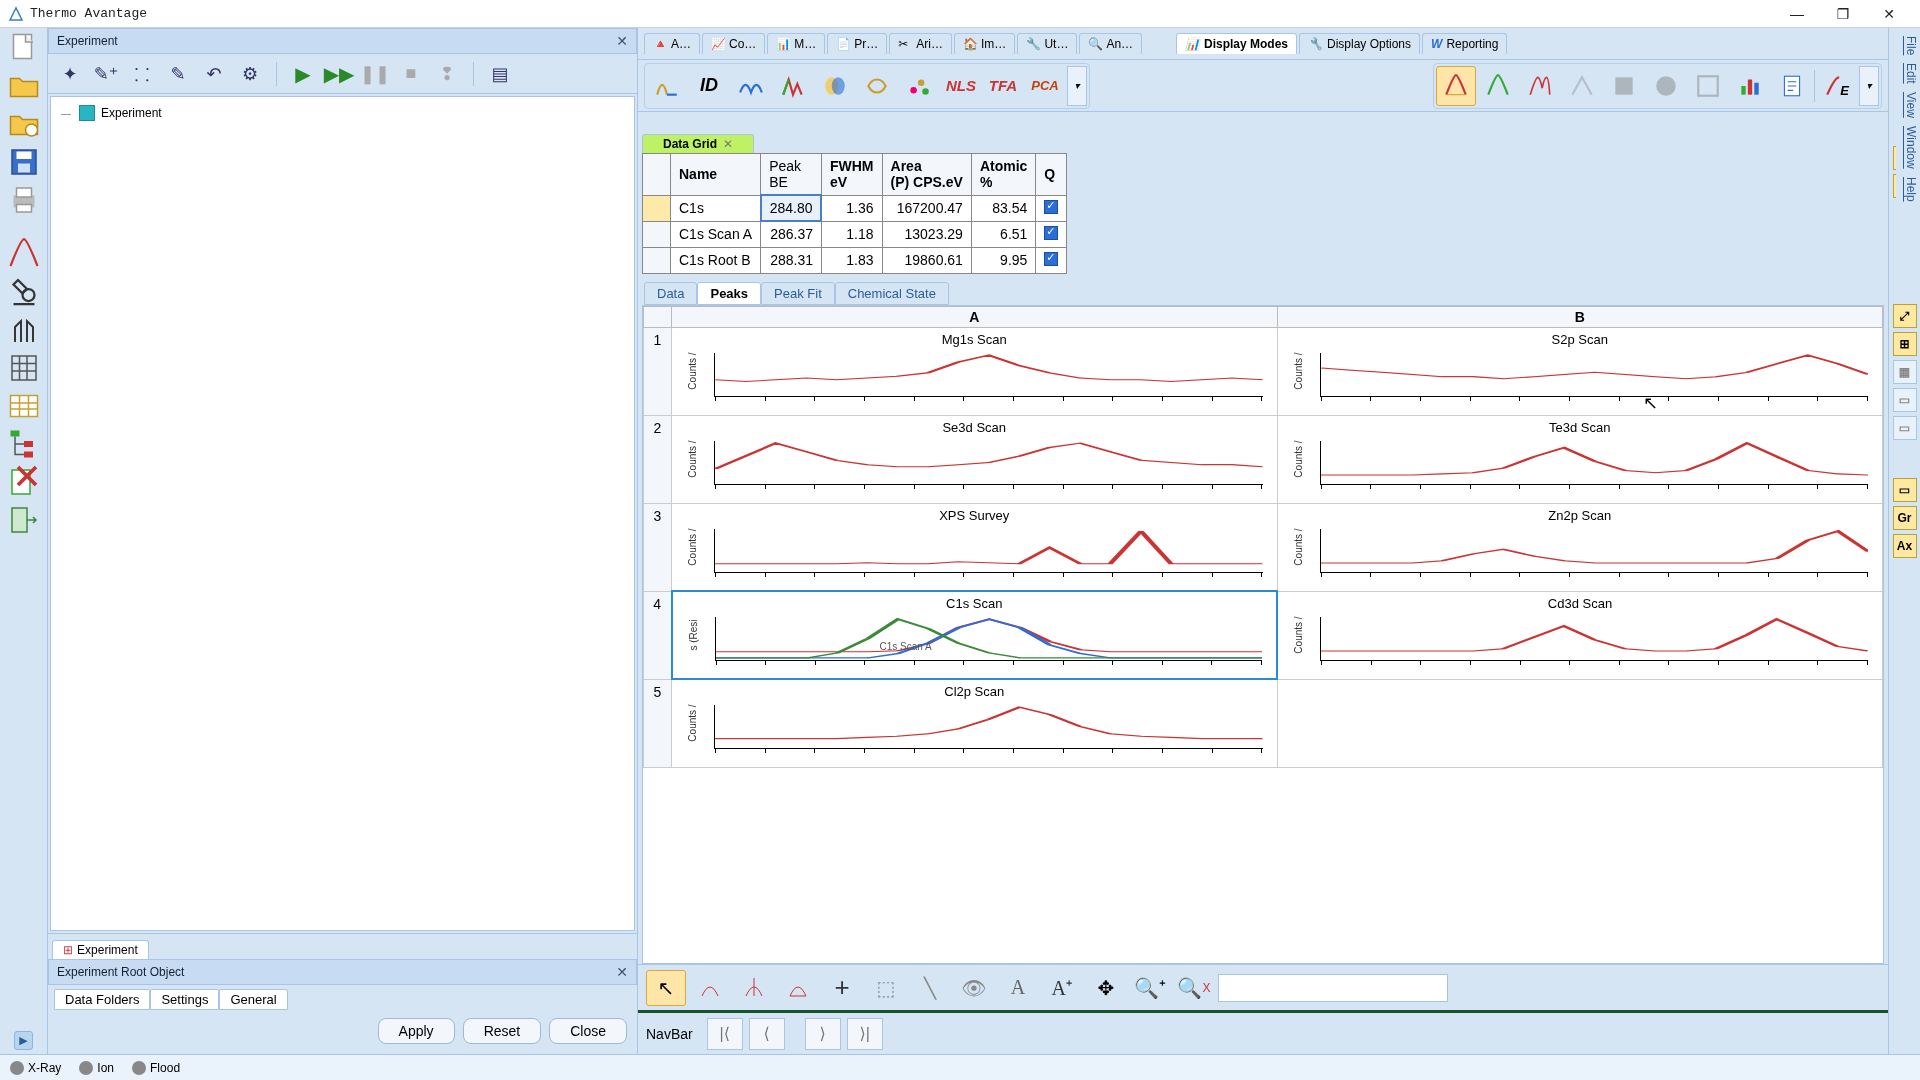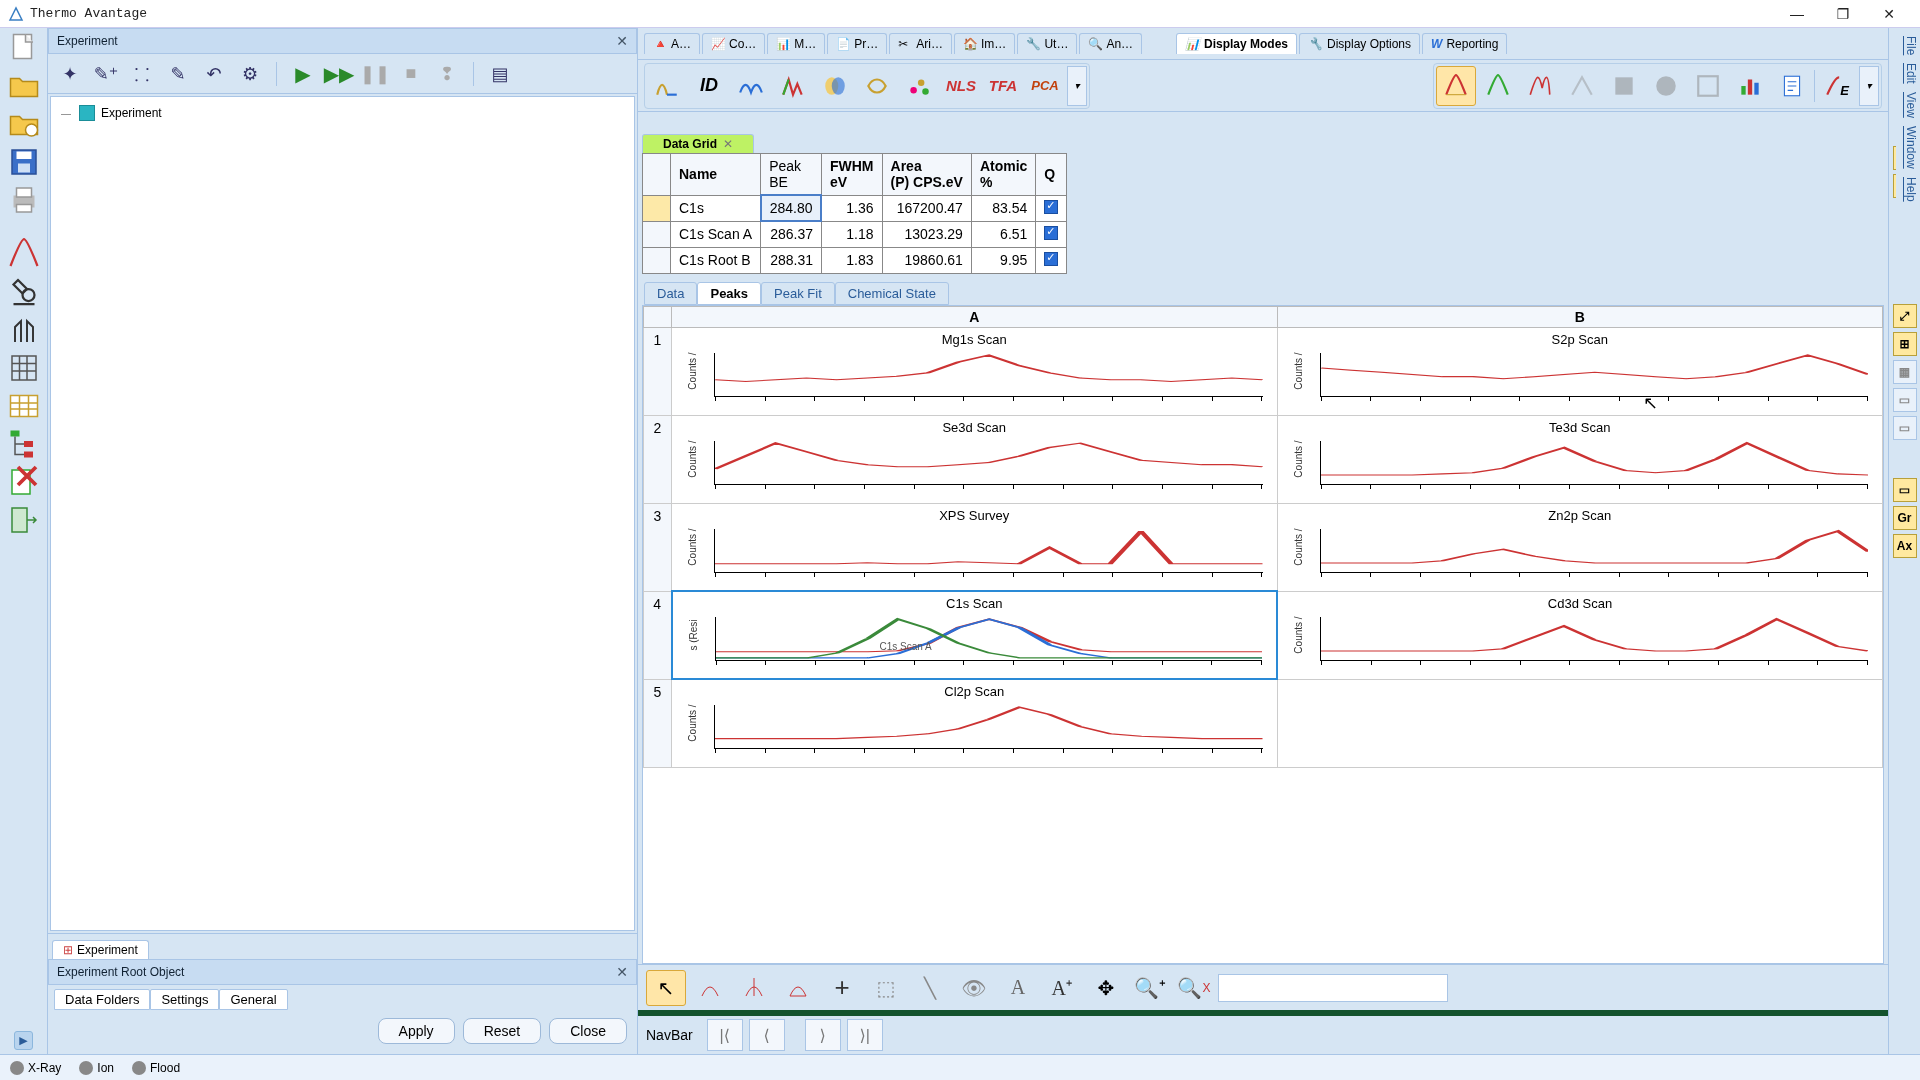--- a/index.html
+++ b/index.html
@@ -85,21 +85,21 @@
 .chart-plot svg{ position:absolute; inset:0; width:100%; height:100%;}
 .chart-plot .ticks{ position:absolute; bottom:-5px; left:0; right:0; display:flex; justify-content:space-between;}
 .chart-plot .ticks span{ width:1px; height:5px; background:#000; display:inline-block;}
 .chart-ann{ position:absolute; font-size:10px; color:#555;}
 
 .bottom-toolbar { height:46px; background:#d6e5f3; border-top:1px solid #a9c5e6; display:flex; align-items:center; gap:4px; padding:0 8px;}
 .bottom-toolbar .bt{ width:40px; height:36px; display:flex; align-items:center; justify-content:center; font-size:20px; border-radius:3px;}
 .bottom-toolbar .bt.sel{ background:#ffe6a8; border:1px solid #d9a83a;}
 .bottom-toolbar .txtbox{ width:230px; height:28px; background:#fff; border:1px solid #a9c5e6;}
 
-.navbar-row { height:44px; background:#d6e5f3; border-top:6px solid #14532d; display:flex; align-items:center; padding:0 8px; gap:6px;}
+.navbar-row { height:44px; background:#d6e5f3; border-top:3px solid #14532d; display:flex; align-items:center; padding:0 8px; gap:6px;}
 .navbar-row .lbl{ font-size:14px; margin-right:8px;}
 .navbar-row .nb{ width:36px; height:32px; border:1px solid #a9c5e6; background:#f3f7fc; display:flex; align-items:center; justify-content:center; font-size:16px; color:#777;}
 
 .right-tools { width:32px; background:#d6e5f3; border-left:1px solid #a9c5e6; display:flex; flex-direction:column; align-items:center; gap:4px; padding:4px 0;}
 .right-tools .rt{ width:24px; height:24px; border:1px solid #b8a03a; background:#ffe9a0; display:flex; align-items:center; justify-content:center; font-size:12px; font-weight:bold;}
 .right-tools .rt.plain{ background:#e9f1fa; border-color:#a9c5e6; color:#888;}
 .right-tools .gap{ height:30px;}
 .right-menu { position:absolute; right:0; top:28px; width:24px; display:flex; flex-direction:column; gap:8px; padding:8px 2px; background:#d6e5f3;}
 .right-menu .rm{ writing-mode:vertical-rl; font-size:12px; color:#2a5c99; text-decoration:underline; cursor:default;}
 

